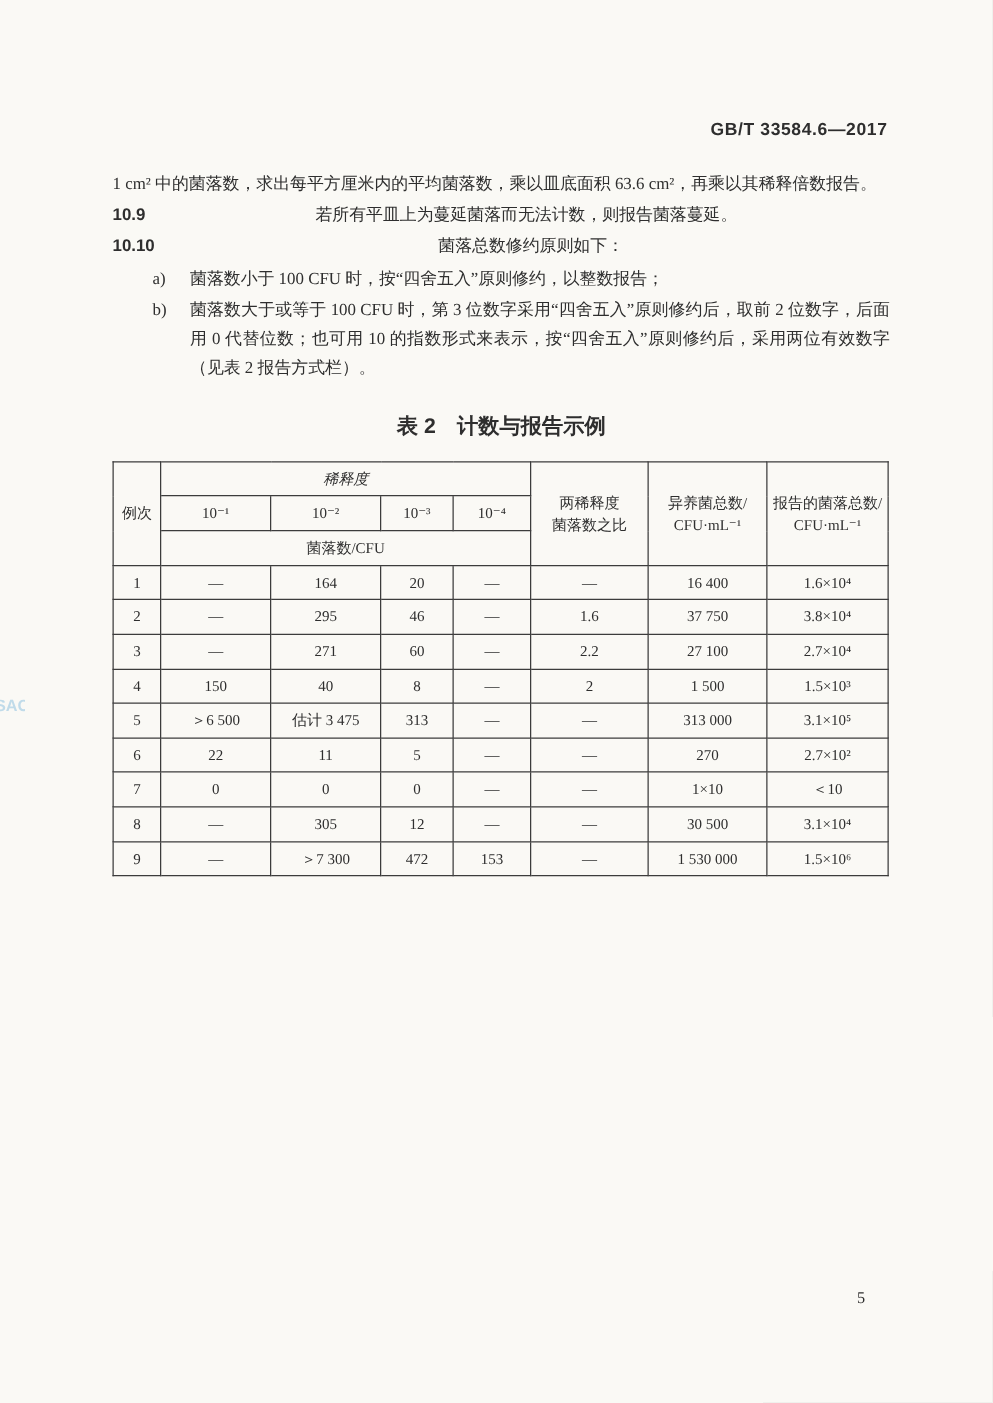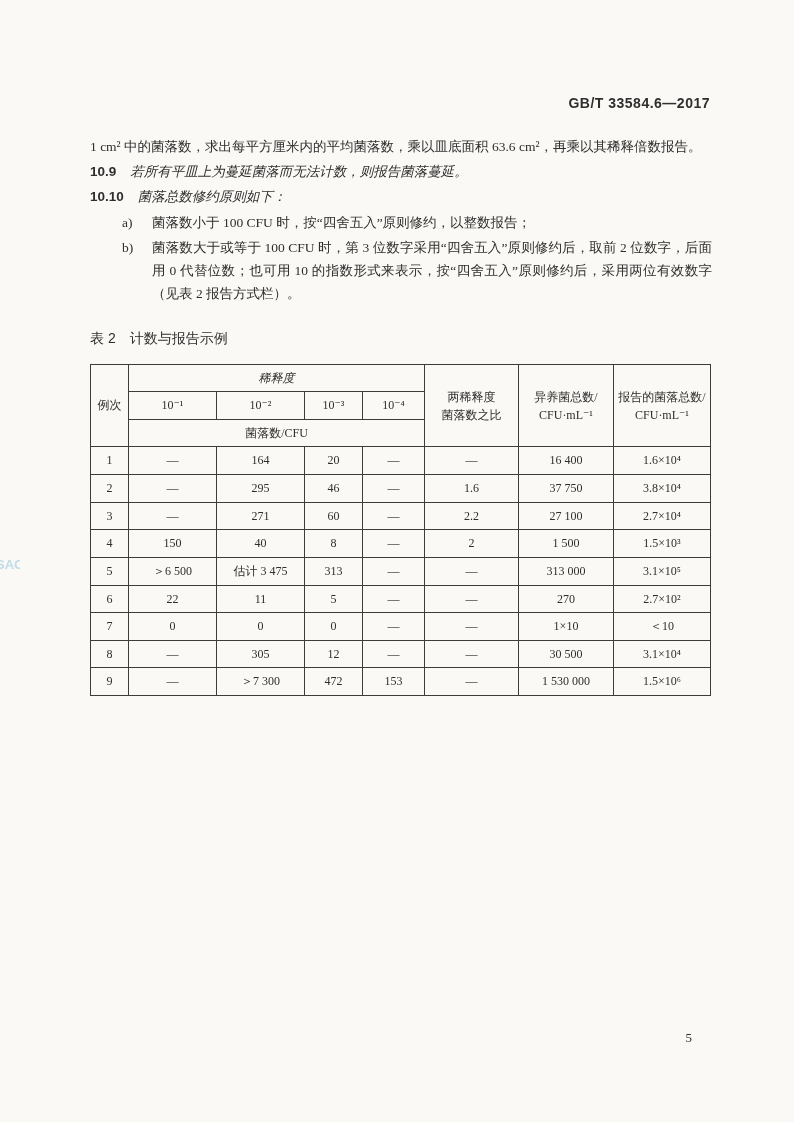--- a/index.html
+++ b/index.html
@@ -15,30 +15,30 @@
   .doc-header{
     position:absolute;top:95px;right:84px;
     font-size:14px;font-weight:bold;letter-spacing:.5px;
     font-family:"Liberation Sans","DejaVu Sans",sans-serif;
   }
   .content{
     position:absolute;top:135px;left:90px;width:622px;
     font-size:13.5px;line-height:1.72;
   }
   .para{margin:0 0 2px 0;text-align:justify;}
-  .clause{margin:2px 0;display:flex;}
+  .clause{margin:2px 0;display:flex;text-align:center;}
   .clause-num{font-weight:bold;font-family:"Liberation Sans","DejaVu Sans",sans-serif;flex-shrink:0;margin-right:14px;}
-  .clause-text{flex:1;font-style:italic;}
+  .clause-text{flex:1;}
   .list-item{display:flex;margin:2px 0;padding-left:32px;}
   .item-label{flex-shrink:0;width:30px;}
   .item-text{flex:1;text-align:justify;}
   .table-title{
-    font-weight:normal;
+    text-align:center;font-weight:bold;
     font-family:"Liberation Sans","DejaVu Sans",sans-serif;
-    font-size:14px;margin:20px 0 14px 0;
+    font-size:17px;margin:20px 0 14px 0;
   }
   table.data{
     border-collapse:collapse;width:620px;table-layout:fixed;
     font-size:12px;
   }
   table.data th,table.data td{
     border:1px solid #3c3c3c;
     text-align:center;vertical-align:middle;
     padding:3px 2px;font-weight:normal;
     height:18px;

